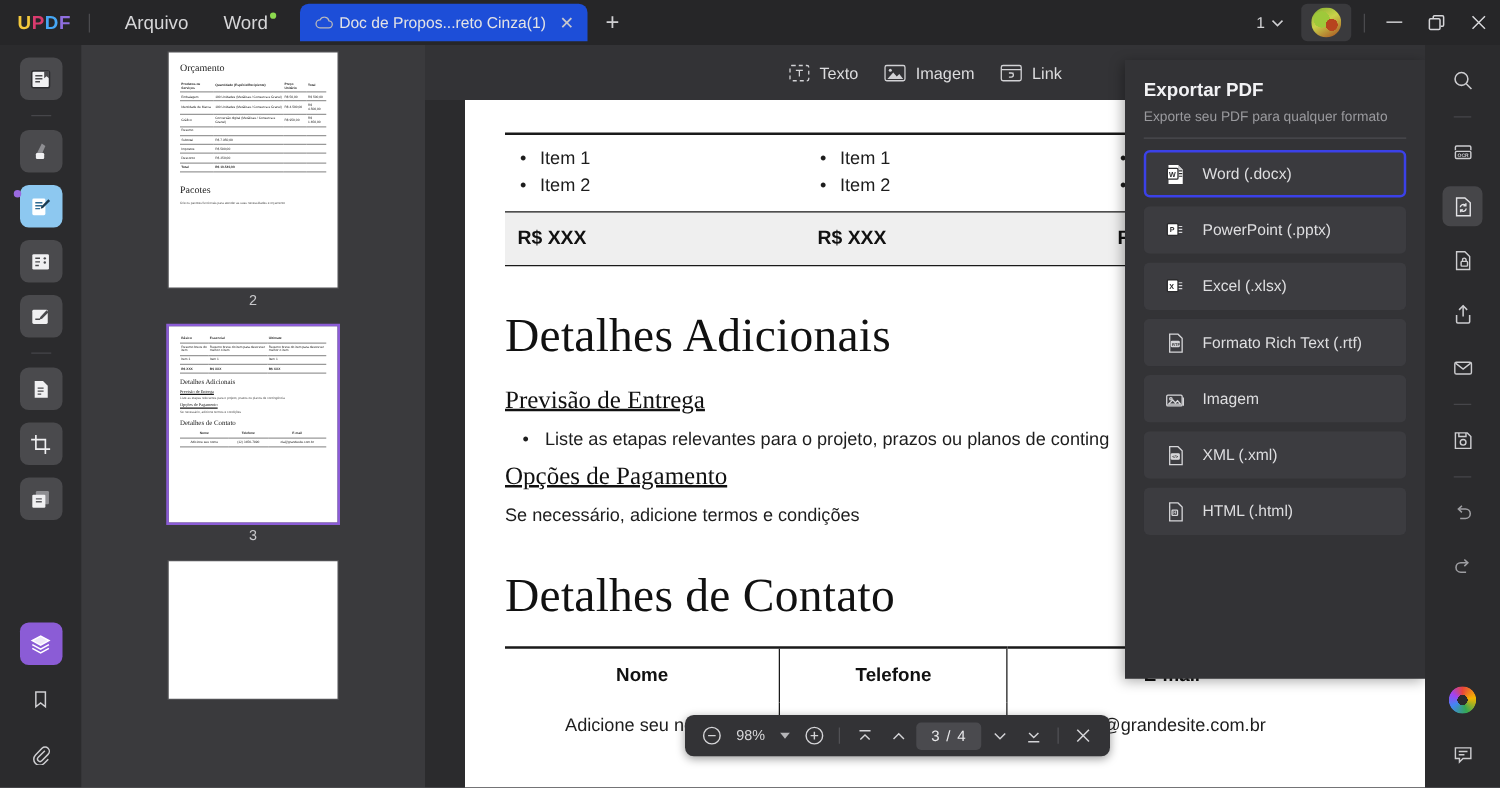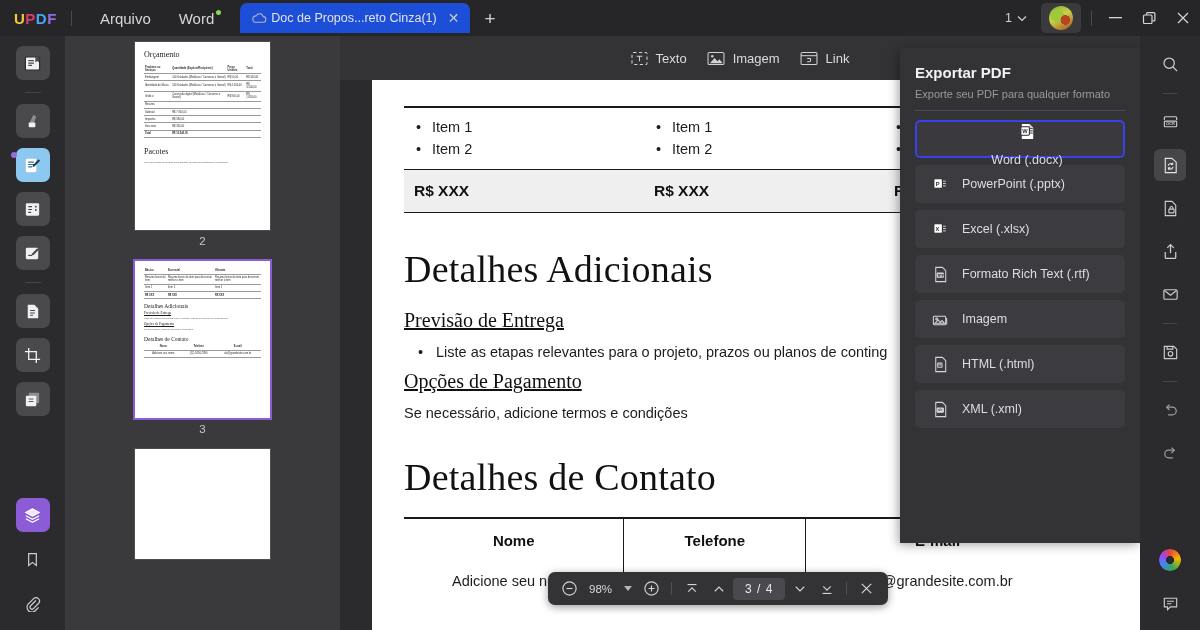--- a/index.html
+++ b/index.html
@@ -144,21 +144,21 @@
     margin-top: 12px;
   }
   .exp-title { color: #f2f2f4; font-size: 15px; font-weight: bold; }
   .exp-sub { color: #9a9a9e; font-size: 11px; margin-top: 7px; }
   .exp-rule { height: 1px; background: #4c4c50; margin: 10px 0 9px; }
   .exp-item {
     height: 38px; background: #3c3c40; border-radius: 5px; margin-bottom: 7px;
     display: flex; align-items: center; gap: 12px; padding-left: 14px;
     color: #dedee0; font-size: 12.5px; border: 2px solid transparent;
   }
-  .exp-item.selected { border-color: #3b41e8; background: #3a3a3e; flex-direction: column; }
+  .exp-item.selected { border-color: #3b41e8; background: #3a3a3e; }
   .exp-ico { width: 19px; height: 19px; flex-shrink: 0; }
 
   
   .rrail {
     position: absolute; right: 0; top: 36px; width: 60px; height: 594px;
     background: #2b2b2d; display: flex; flex-direction: column; align-items: center;
     padding-top: 12px; z-index: 40;
   }
   .rr-btn { width: 32px; height: 32px; border-radius: 6px; margin-bottom: 11px;
             display: flex; align-items: center; justify-content: center; color: #cdcdd0; }
@@ -595,36 +595,36 @@
           <path d="M4 14 7.6 10.5l2.2 2.4 1.8-1.8L14.2 14z"></path>
         </svg>
       </span>
       <span>Imagem</span>
     </div>
 
     <div class="exp-item">
       <span class="exp-ico">
         <svg width="19" height="19" viewBox="0 0 20 20" fill="none" stroke="#d6d6d9" stroke-width="1.1">
           <path d="M5 2.5h7l3.5 3.5v11.5H5z"></path>
-          <rect x="7" y="8.5" width="4.6" height="4.5" rx=".6"></rect>
-          <text x="8" y="12.1" font-size="3.6" fill="#d6d6d9" font-family="Liberation Sans" stroke="none" font-weight="bold">H</text>
+          <rect x="6.4" y="8.5" width="6.6" height="4.5" rx=".6" fill="#d6d6d9"></rect>
+          <text x="7.1" y="12.1" font-size="3.4" fill="#2b2b2d" font-family="Liberation Sans" stroke="none" font-weight="bold">&lt;/&gt;</text>
         </svg>
       </span>
-      <span>HTML (.html)</span>
+      <span>XML (.xml)</span>
     </div>
 
     <div class="exp-item">
       <span class="exp-ico">
         <svg width="19" height="19" viewBox="0 0 20 20" fill="none" stroke="#d6d6d9" stroke-width="1.1">
           <path d="M5 2.5h7l3.5 3.5v11.5H5z"></path>
-          <rect x="6.4" y="8.5" width="6.6" height="4.5" rx=".6" fill="#d6d6d9"></rect>
-          <text x="7.1" y="12.1" font-size="3.4" fill="#2b2b2d" font-family="Liberation Sans" stroke="none" font-weight="bold">&lt;/&gt;</text>
+          <rect x="7" y="8.5" width="4.6" height="4.5" rx=".6"></rect>
+          <text x="8" y="12.1" font-size="3.6" fill="#d6d6d9" font-family="Liberation Sans" stroke="none" font-weight="bold">H</text>
         </svg>
       </span>
-      <span>XML (.xml)</span>
+      <span>HTML (.html)</span>
     </div>
   </div>
 
   <div class="rrail">
     <div class="rr-btn">
       <svg width="19" height="19" viewBox="0 0 20 20" fill="none" stroke="#cdcdd0" stroke-width="1.3">
         <circle cx="8.6" cy="8.6" r="5.4"></circle>
           <path d="M12.6 12.6 17 17"></path>
       </svg>
     </div>

